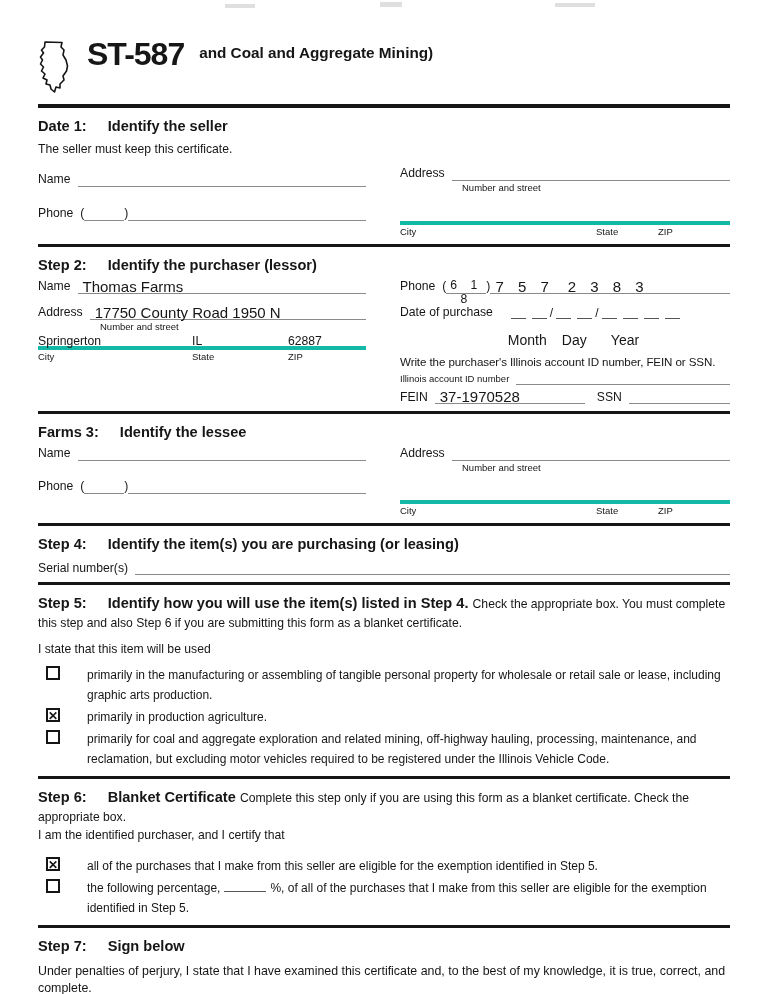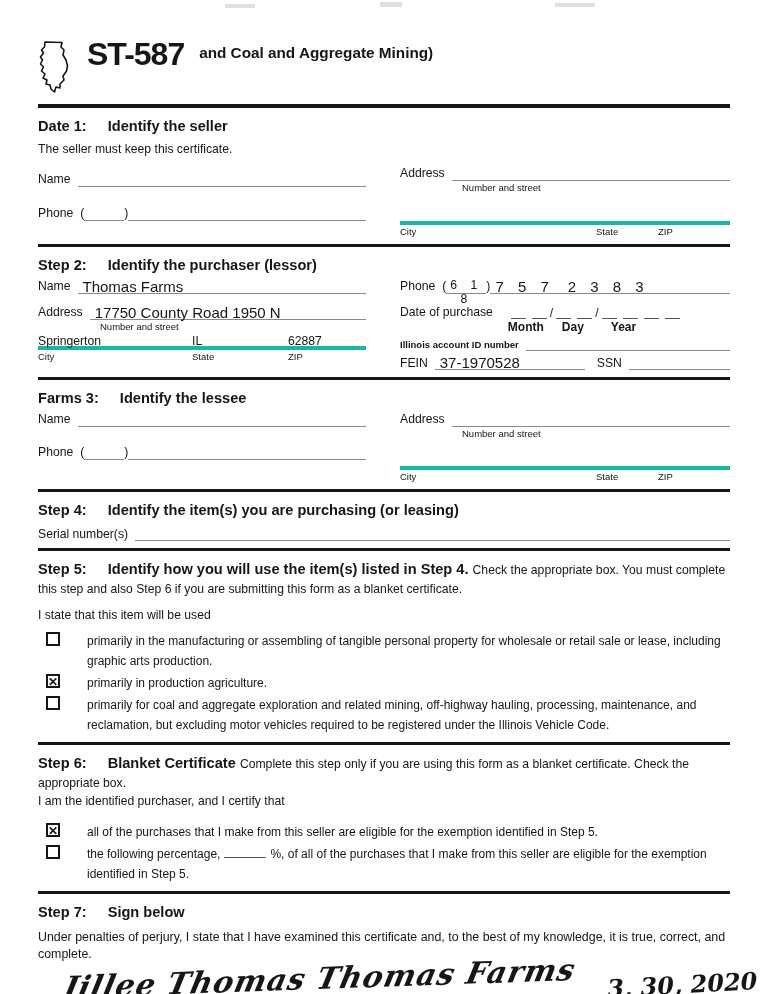--- a/index.html
+++ b/index.html
@@ -52,25 +52,25 @@
   .l .c-zip { width: 78px; flex: none; }
   .r .c-state { width: 62px; flex: none; }
   .r .c-zip { width: 72px; flex: none; }
 
   
   .dop { display: flex; margin-top: 11px; font-size: 12.2px; }
   .dop-right { margin-left: 8px; }
   .segs { display: flex; align-items: flex-end; height: 14px; }
   .seg { width: 15px; border-bottom: 1.4px solid #555; height: 12px; margin: 0 3px; }
   .slash { font-size: 12px; position: relative; top: 1px; }
-  .dop-lbls { display: flex; font-size: 12px; margin-top: 1px; font-weight: bold; }
+  .dop-lbls { display: flex; font-size: 14px; margin-top: 13px; }
   .dop-lbls .m { width: 54px; } .dop-lbls .d { width: 49px; }
 
   .write-note { font-size: 11.6px; margin-top: 7px; letter-spacing: -0.1px; }
-  .acct-row { display: flex; align-items: flex-end; margin-top: 4px; font-weight: bold; }
+  .acct-row { display: flex; align-items: flex-end; margin-top: 4px; }
   .acct-row .f-lbl.sm9 { font-size: 9.5px; padding-bottom: 1px; }
   .fein-row { display: flex; align-items: flex-end; margin-top: 3px; font-size: 12.2px; }
 
   
   .item-row { display: flex; align-items: flex-end; font-size: 12.2px; margin-top: 6px; }
   .item-row + .item-row { margin-top: 20px; align-items: center; }
 
   
   .opts { margin-top: 9px; }
   .opt { display: flex; padding-left: 8px; margin-top: 2px; }
@@ -212,20 +212,21 @@
                 <span class="seg"></span>
                 <span class="seg"></span>
             </div>
             <div class="dop-lbls">
               <span class="m">Month</span>
               <span class="d">Day</span>
               <span class="y">Year</span>
             </div>
           </div>
         </div>
+        <div class="write-note">Write the purchaser's Illinois account ID number, FEIN or SSN.</div>
         <div class="acct-row">
           <span class="f-lbl sm9">Illinois account ID number</span>
           <span class="w-line" style="height:13px"></span>
         </div>
         <div class="fein-row">
           <span class="f-lbl">FEIN</span>
           <span class="w-line fixed" style="width:150px">37-1970528</span>
           <span class="f-lbl" style="margin-left:12px">SSN</span>
           <span class="w-line"></span>
         </div>

